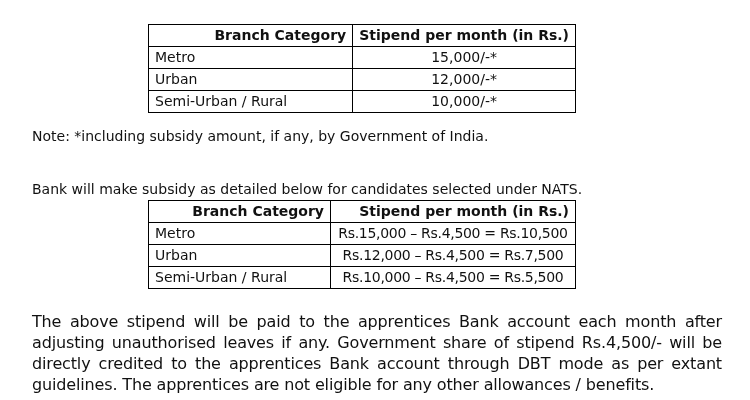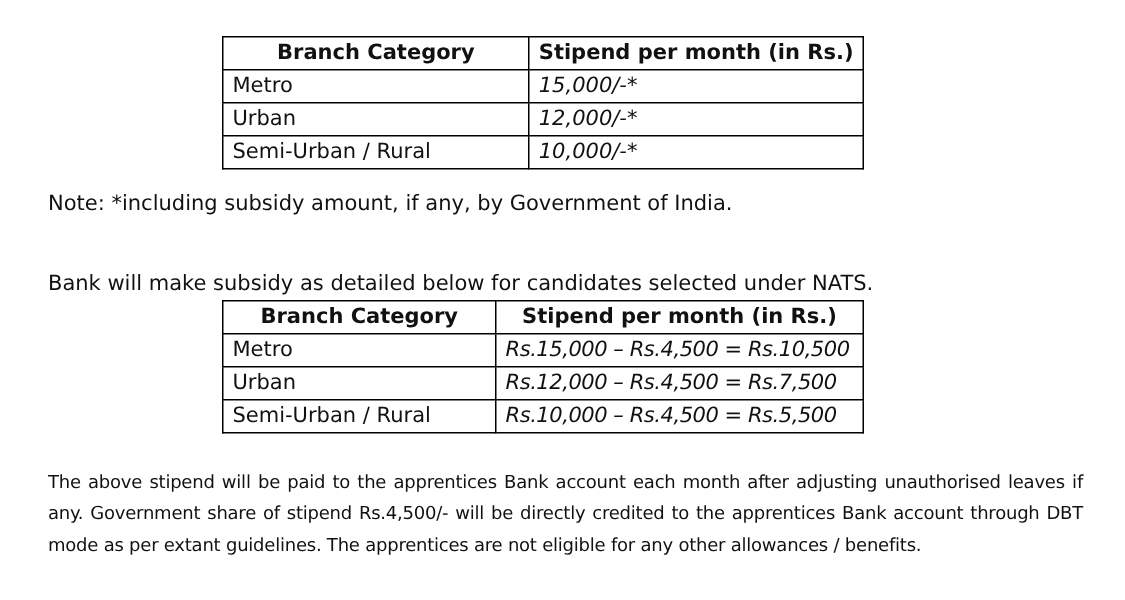--- a/index.html
+++ b/index.html
@@ -8,33 +8,33 @@
     font-family: "DejaVu Sans", sans-serif; color: #111111;
   }
   table.stipend {
     position: absolute; left: 148px; width: 428px;
     border-collapse: collapse; font-size: 14px;
   }
   table.stipend td, table.stipend th {
     border: 1px solid #000; padding: 0 6px; height: 21px; line-height: 21px;
     white-space: nowrap;
   }
-  table.stipend th { font-weight: bold; text-align: center; margin-top: 20px; }
-  table.stipend td.val { text-align: left; font-style: italic; }
+  table.stipend th { font-weight: bold; text-align: right; margin-top: 20px; }
+  table.stipend td.val { text-align: center; }
   #t1 { top: 24px; }
   #t1 col.c1 { width: 215px; }
   #t2 { top: 200px; }
   #t2 col.c1 { width: 182px; }
   #t2 td.val { letter-spacing: -0.3px; }
   .para {
     position: absolute; left: 32px; font-size: 14px; line-height: 21px; margin: 0;
   }
   #note { top: 126px; }
   #intro { top: 179px; }
-  #body-para { top: 311px; width: 690px; text-align: justify; font-size: 12px; letter-spacing: -0.15px; }
+  #body-para { top: 311px; width: 690px; text-align: justify; font-size: 16px; letter-spacing: -0.15px; }
 </style>
 </head>
 <body>
 
 <table id="t1" class="stipend">
   <colgroup>
       <col class="c1">
       <col>
     </colgroup>
   <tbody>

